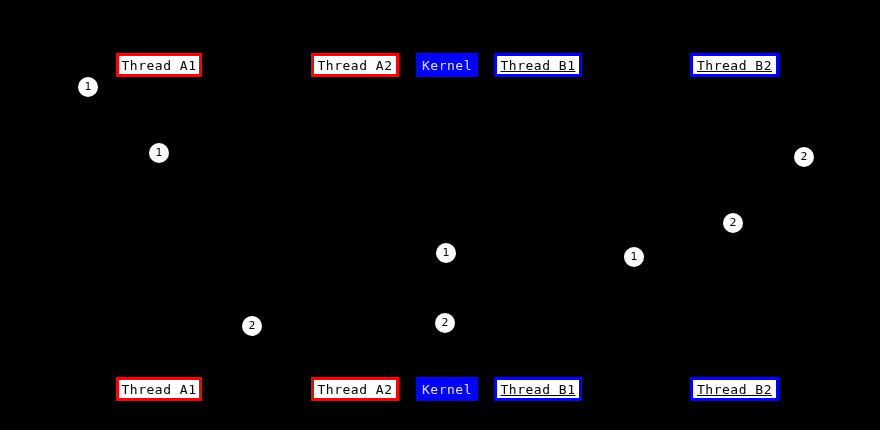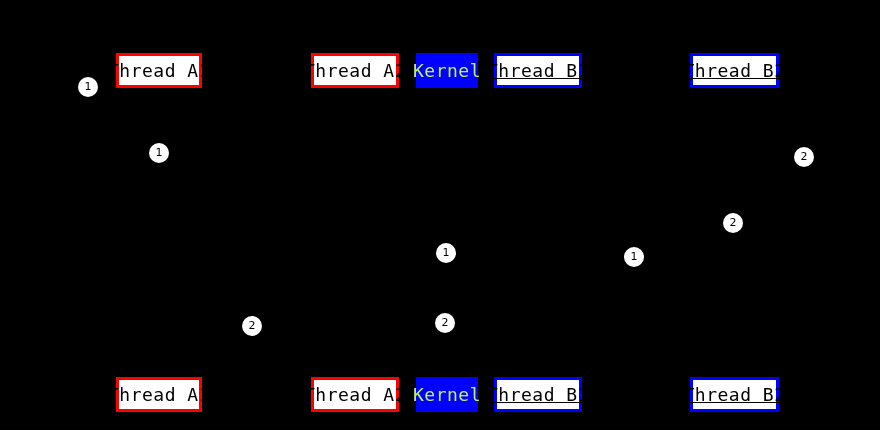--- a/index.html
+++ b/index.html
@@ -16,34 +16,34 @@
     font-family: "DejaVu Sans Mono", "Liberation Mono", monospace;
   }
 
   
   .participant {
     position: absolute;
     box-sizing: border-box;
     display: flex;
     align-items: center;
     justify-content: center;
-    height: 35px;
+    height: 24px;
     background: #ffffff;
     border: 3px solid #ff0000;
-    font-size: 18px;
+    font-size: 13px;
     letter-spacing: 0.5px;
     color: #000000;
     white-space: nowrap;
   }
   .participant.group-a { border-color: #ff0000; }
   .participant.group-b { border-color: #0000ff; text-decoration: underline; }
   .participant.kernel {
     background: #0000ff;
     border: 3px solid #0000ff;
-    color: #bef264;
+    color: #e5e5e5;
   }
   .participant .plabel { display: block; line-height: 1; }
 
   
   .lifeline {
     position: absolute;
     width: 1px;
     background: #000000;
     top: 88px;
     height: 289px;

